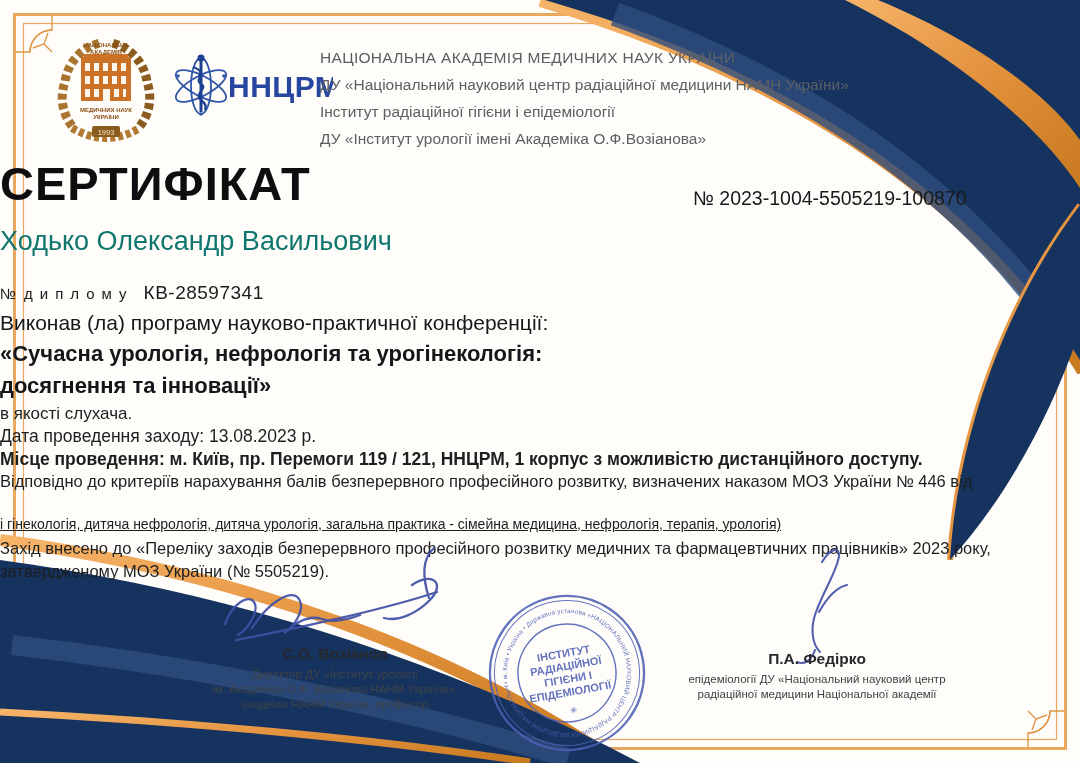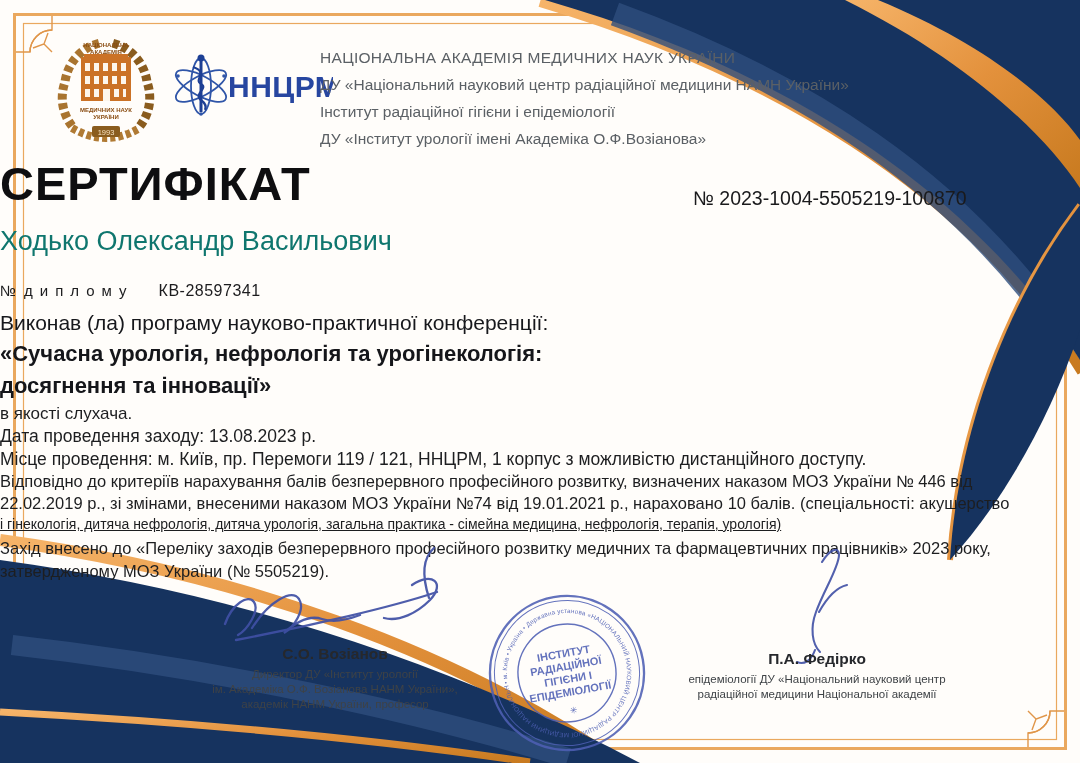--- a/index.html
+++ b/index.html
@@ -14,28 +14,28 @@
   .org-lines .l1 { letter-spacing:0.3px; }
 
   .title-word { top:158px; font-size:47px; font-weight:800; letter-spacing:1px; color:#0e0e10; line-height:1.1; }
   .title-number { left:693px; top:187px; font-size:19.5px; color:#1a1a1c; }
 
   .recipient-name { top:226px; font-size:27px; color:#0f766e; }
 
   .diploma-row { top:282px; font-size:15px; color:#1c1c1e; }
   .diploma-row .no { margin-right:8px; }
   .diploma-row .word { letter-spacing:7px; }
-  .diploma-row .num { font-size:16px; margin-left:25px; letter-spacing:0.5px; }
+  .diploma-row .num { font-size:19px; margin-left:10px; letter-spacing:0.5px; }
 
   .b-line1   { top:311px; font-size:21px;  color:#17181c; }
   .b-conf1   { top:341px; font-size:22px;  font-weight:700; color:#15161a; }
   .b-conf2   { top:373px; font-size:22px;  font-weight:700; color:#15161a; }
   .b-role    { top:404px; font-size:17px;  color:#1d1e20; }
   .b-date    { top:426px; font-size:17.5px; color:#1d1e20; }
-  .b-place   { top:449px; font-size:17.5px; color:#1d1e20; }
+  .b-place   { top:449px; font-size:17.5px; color:#1d1e20;font-weight:bold; }
   .b-pts1    { top:472px; font-size:16.5px; color:#1d1e20; }
   .b-pts2    { top:494px; font-size:16.5px; color:#1d1e20; }
   .b-pts3    { top:516px; font-size:14px; color:#1d1e20;text-decoration:underline; }
   .b-reg1    { top:539px; font-size:16.5px; color:#1d1e20; }
   .b-reg2    { top:562px; font-size:16.5px; color:#1d1e20; }
 
   .sig-block { text-align:center; }
   .sig-block .sig-name { font-size:15.5px; font-weight:700; color:#26282c; margin-bottom:4px; }
   .sig-block .sig-line { font-size:11.5px; line-height:15px; color:#3e4246; }
   .sig-left  { left:185px; top:645px; width:300px; }
@@ -158,21 +158,20 @@
     <span class="no">№</span><span class="word">диплому</span><span class="num">КВ-28597341</span>
   </div>
 
   <div class="abs center b-line1">Виконав (ла) програму науково-практичної конференції:</div>
   <div class="abs center b-conf1">«Сучасна урологія, нефрологія та урогінекологія:</div>
   <div class="abs center b-conf2">досягнення та інновації»</div>
   <div class="abs center b-role">в якості слухача.</div>
   <div class="abs center b-date">Дата проведення заходу: 13.08.2023 р.</div>
   <div class="abs center b-place">Місце проведення: м. Київ, пр. Перемоги 119 / 121, ННЦРМ, 1 корпус з можливістю дистанційного доступу.</div>
   <div class="abs center b-pts1">Відповідно до критеріїв нарахування балів безперервного професійного розвитку, визначених наказом МОЗ України № 446 від</div>
-  <div class="abs center b-pts2">22.02.2019 р., зі змінами, внесеними наказом МОЗ України №74 від 19.01.2021 р., нараховано 10 балів. (спеціальності: акушерство</div>
   <div class="abs center b-pts3">і гінекологія, дитяча нефрологія, дитяча урологія, загальна практика - сімейна медицина, нефрологія, терапія, урологія)</div>
   <div class="abs center b-reg1">Захід внесено до «Переліку заходів безперервного професійного розвитку медичних та фармацевтичних працівників» 2023 року,</div>
   <div class="abs center b-reg2">затвердженому МОЗ України (№ 5505219).</div>
 
   <svg class="deco" viewBox="0 0 1080 763">
     <g stroke="#4050a5" stroke-width="2.3" fill="none" stroke-linecap="round" opacity="0.92">
       <path d="M 225 624 C 232 604 248 594 254 602 C 260 611 247 630 238 635"></path>
       <path d="M 252 628 C 270 600 292 589 299 599 C 306 610 293 628 284 633 C 296 622 310 615 322 619 C 334 623 347 620 360 615"></path>
       <path d="M 236 640 C 310 626 392 607 437 592"></path>
       <path d="M 412 585 C 432 571 446 583 430 600 C 417 613 399 622 384 618"></path>

